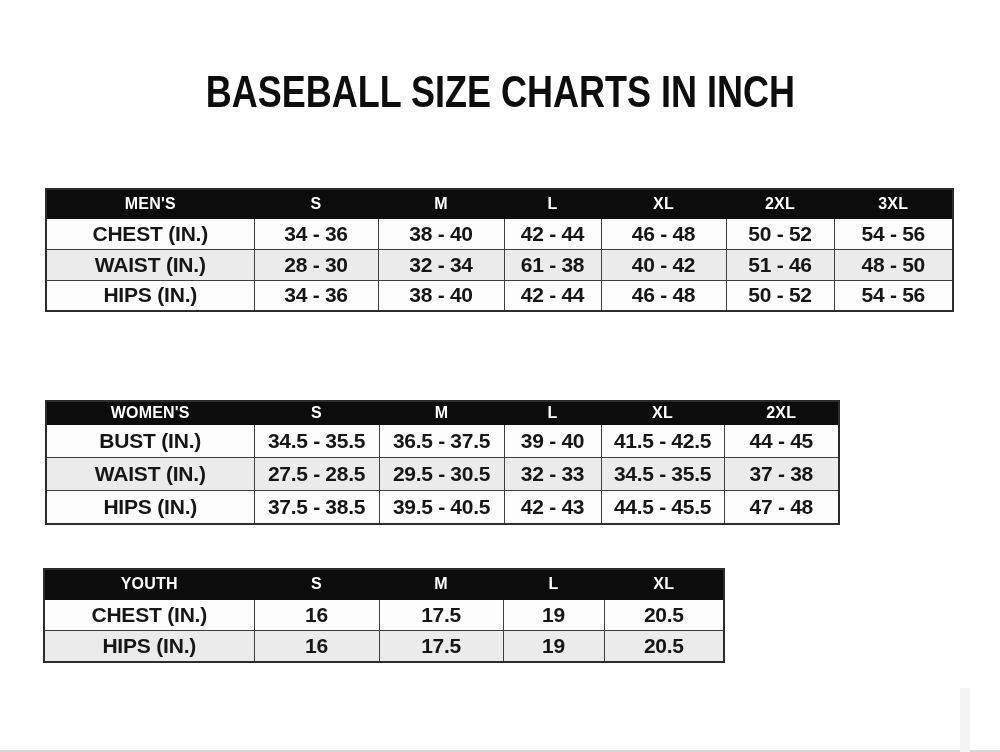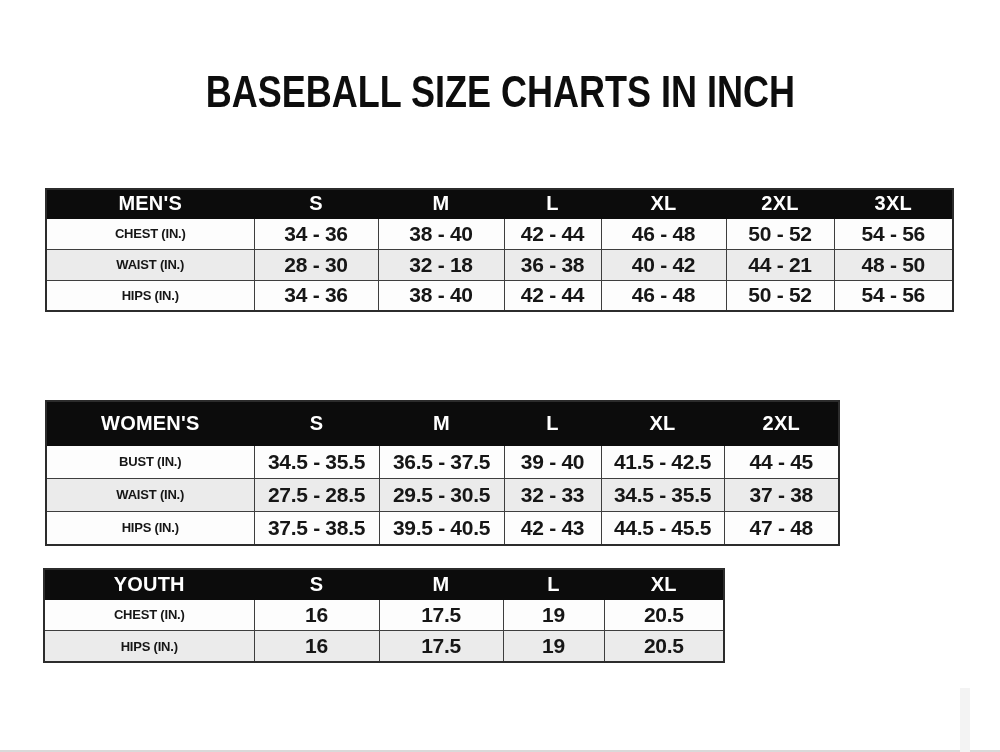--- a/index.html
+++ b/index.html
@@ -23,41 +23,41 @@
 
   
   .size-table {
     position: absolute;
     border-collapse: collapse; table-layout: fixed;
     font-weight: bold; color: #161616;
     border: 2px solid #2c2c2c;
   }
   .size-table th {
     background: #0c0c0c; color: #ffffff;
-    font-size: 20px; font-weight: bold;
+    font-size: 16px; font-weight: bold;
     border: 1px solid #0c0c0c;
     text-align: center; vertical-align: middle;
     letter-spacing: 0.2px; padding: 0;
   }
   .size-table td {
     border: 1.5px solid #3e3e3e;
     font-size: 21px; letter-spacing: -0.3px;
     text-align: center; vertical-align: middle;
     padding: 0; white-space: nowrap; overflow: hidden;
   }
-  .size-table td.lab { font-size: 13px; letter-spacing: -0.2px; }
+  .size-table td.lab { font-size: 21px; letter-spacing: -0.2px; }
   .size-table tbody tr:nth-child(odd)  td { background: #fdfdfd; }
   .size-table tbody tr:nth-child(even) td { background: #ebebeb; }
 
   .t-mens   { left: 45px; top: 188px; width: 907px; }
   .t-womens { left: 45px; top: 400px; width: 793px; }
   .t-youth  { left: 43px; top: 568px; width: 680px; }
 
   .t-mens   thead tr { height: 29px; }
-  .t-womens thead tr { height: 44px; }
+  .t-womens thead tr { height: 23px; }
   .t-youth  thead tr { height: 30px; }
   .t-mens   tbody tr { height: 31px; }
   .t-womens tbody tr { height: 33.3px; }
   .t-youth  tbody tr { height: 31.5px; }
 
   
   .edge-bottom { position: absolute; left: 0; bottom: 0; width: 100%; height: 2px; background: #d9d9d9; }
   .edge-right  { position: absolute; left: 960px; top: 688px; width: 10px; height: 64px; background: #f3f3f3; }
 </style>
 </head>
@@ -94,24 +94,24 @@
           <td>34 - 36</td>
           <td>38 - 40</td>
           <td>42 - 44</td>
           <td>46 - 48</td>
           <td>50 - 52</td>
           <td>54 - 56</td>
         </tr>
         <tr>
           <td class="lab">WAIST (IN.)</td>
           <td>28 - 30</td>
-          <td>32 - 18</td>
-          <td>36 - 38</td>
+          <td>32 - 34</td>
+          <td>61 - 38</td>
           <td>40 - 42</td>
-          <td>44 - 21</td>
+          <td>51 - 46</td>
           <td>48 - 50</td>
         </tr>
         <tr>
           <td class="lab">HIPS (IN.)</td>
           <td>34 - 36</td>
           <td>38 - 40</td>
           <td>42 - 44</td>
           <td>46 - 48</td>
           <td>50 - 52</td>
           <td>54 - 56</td>

